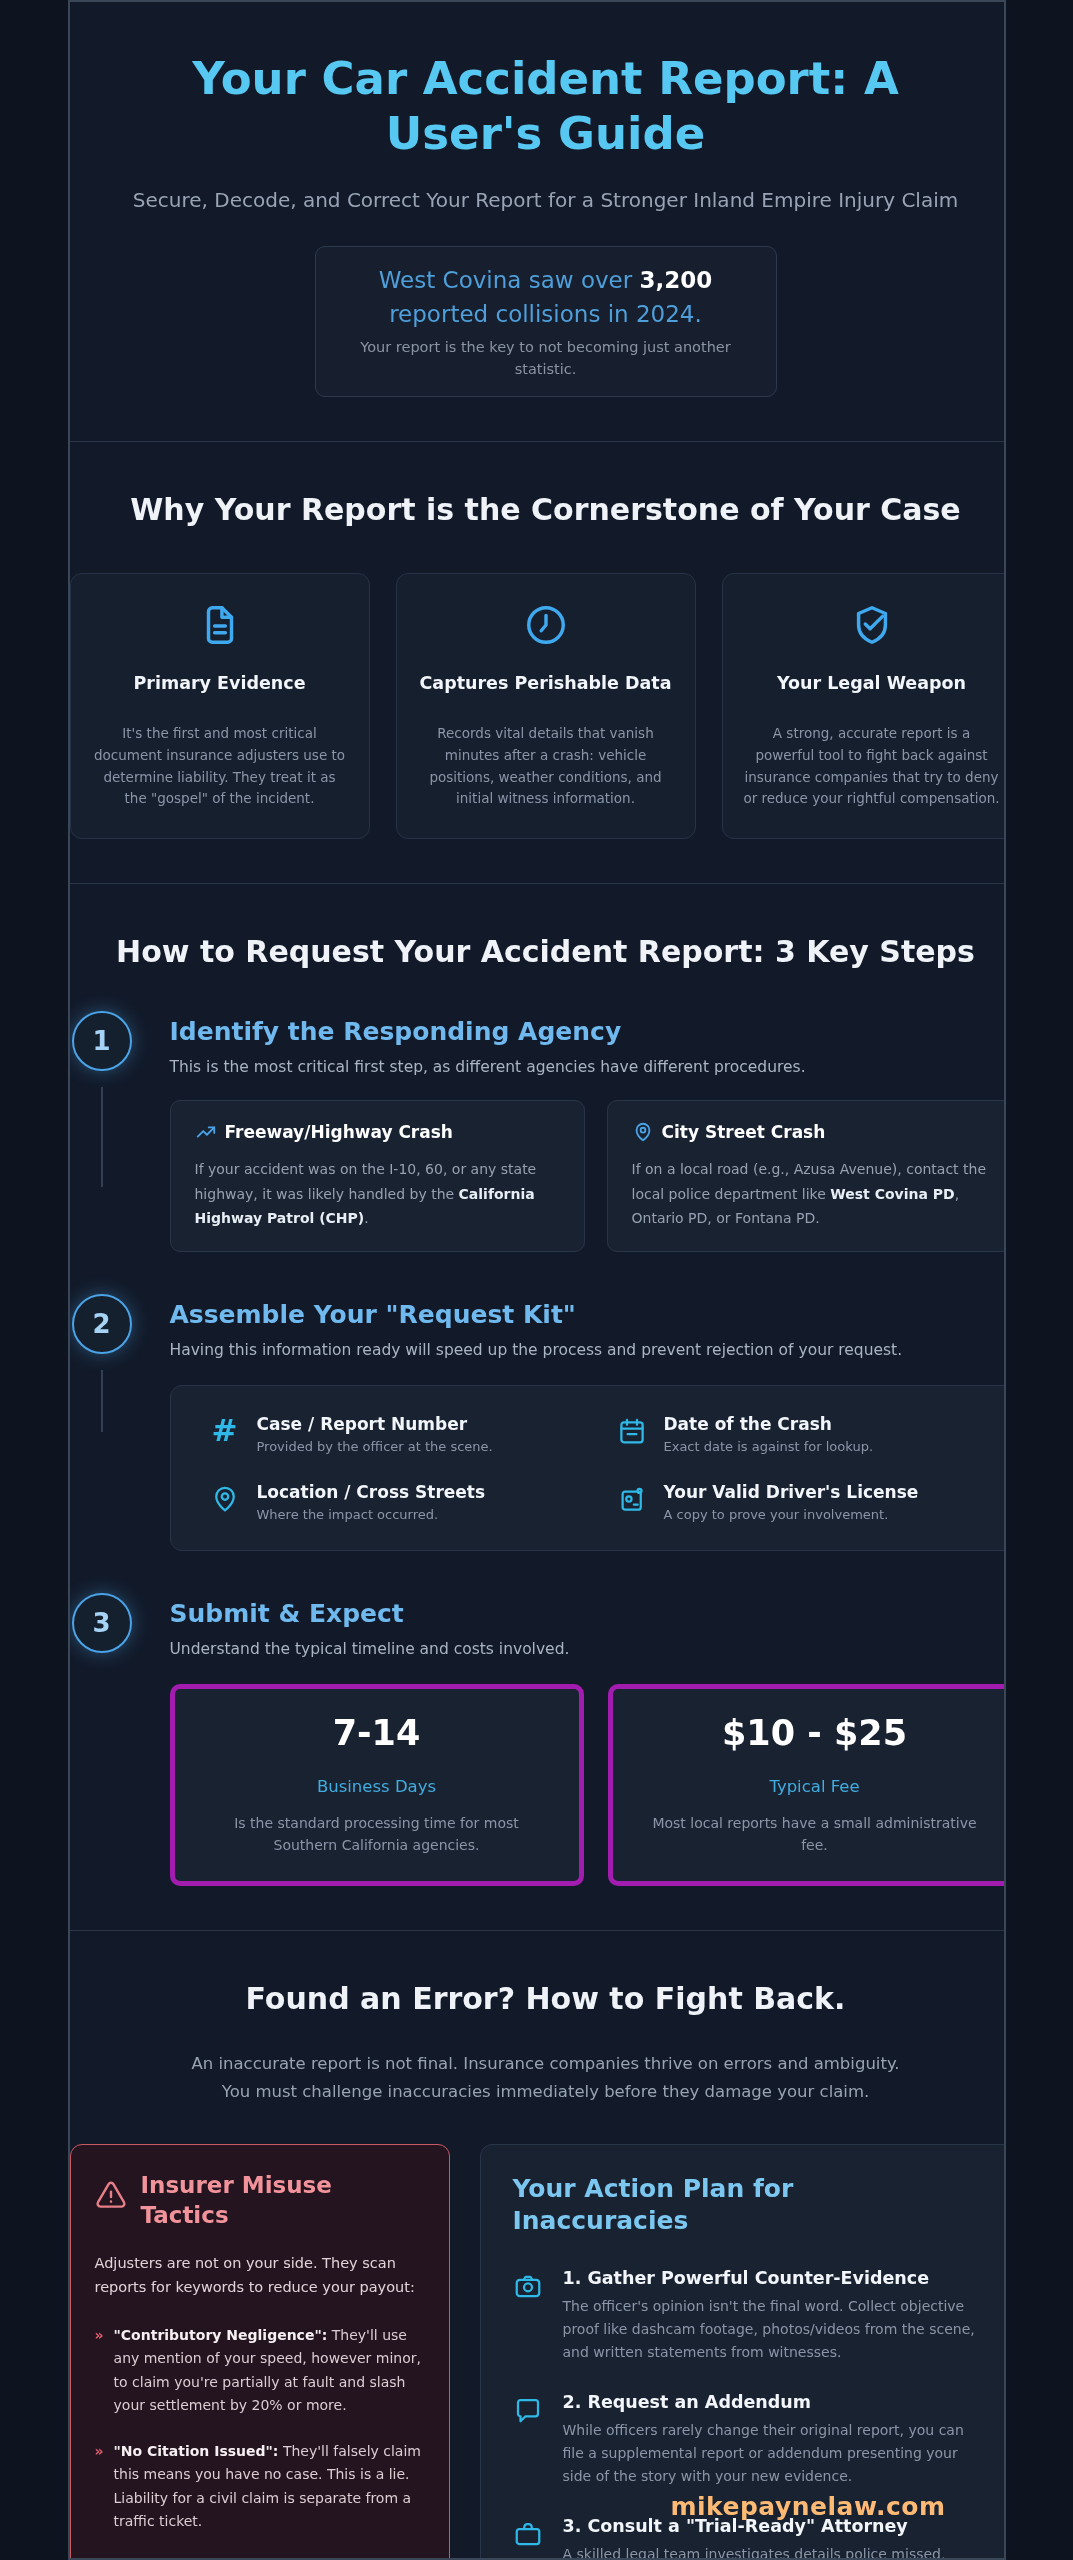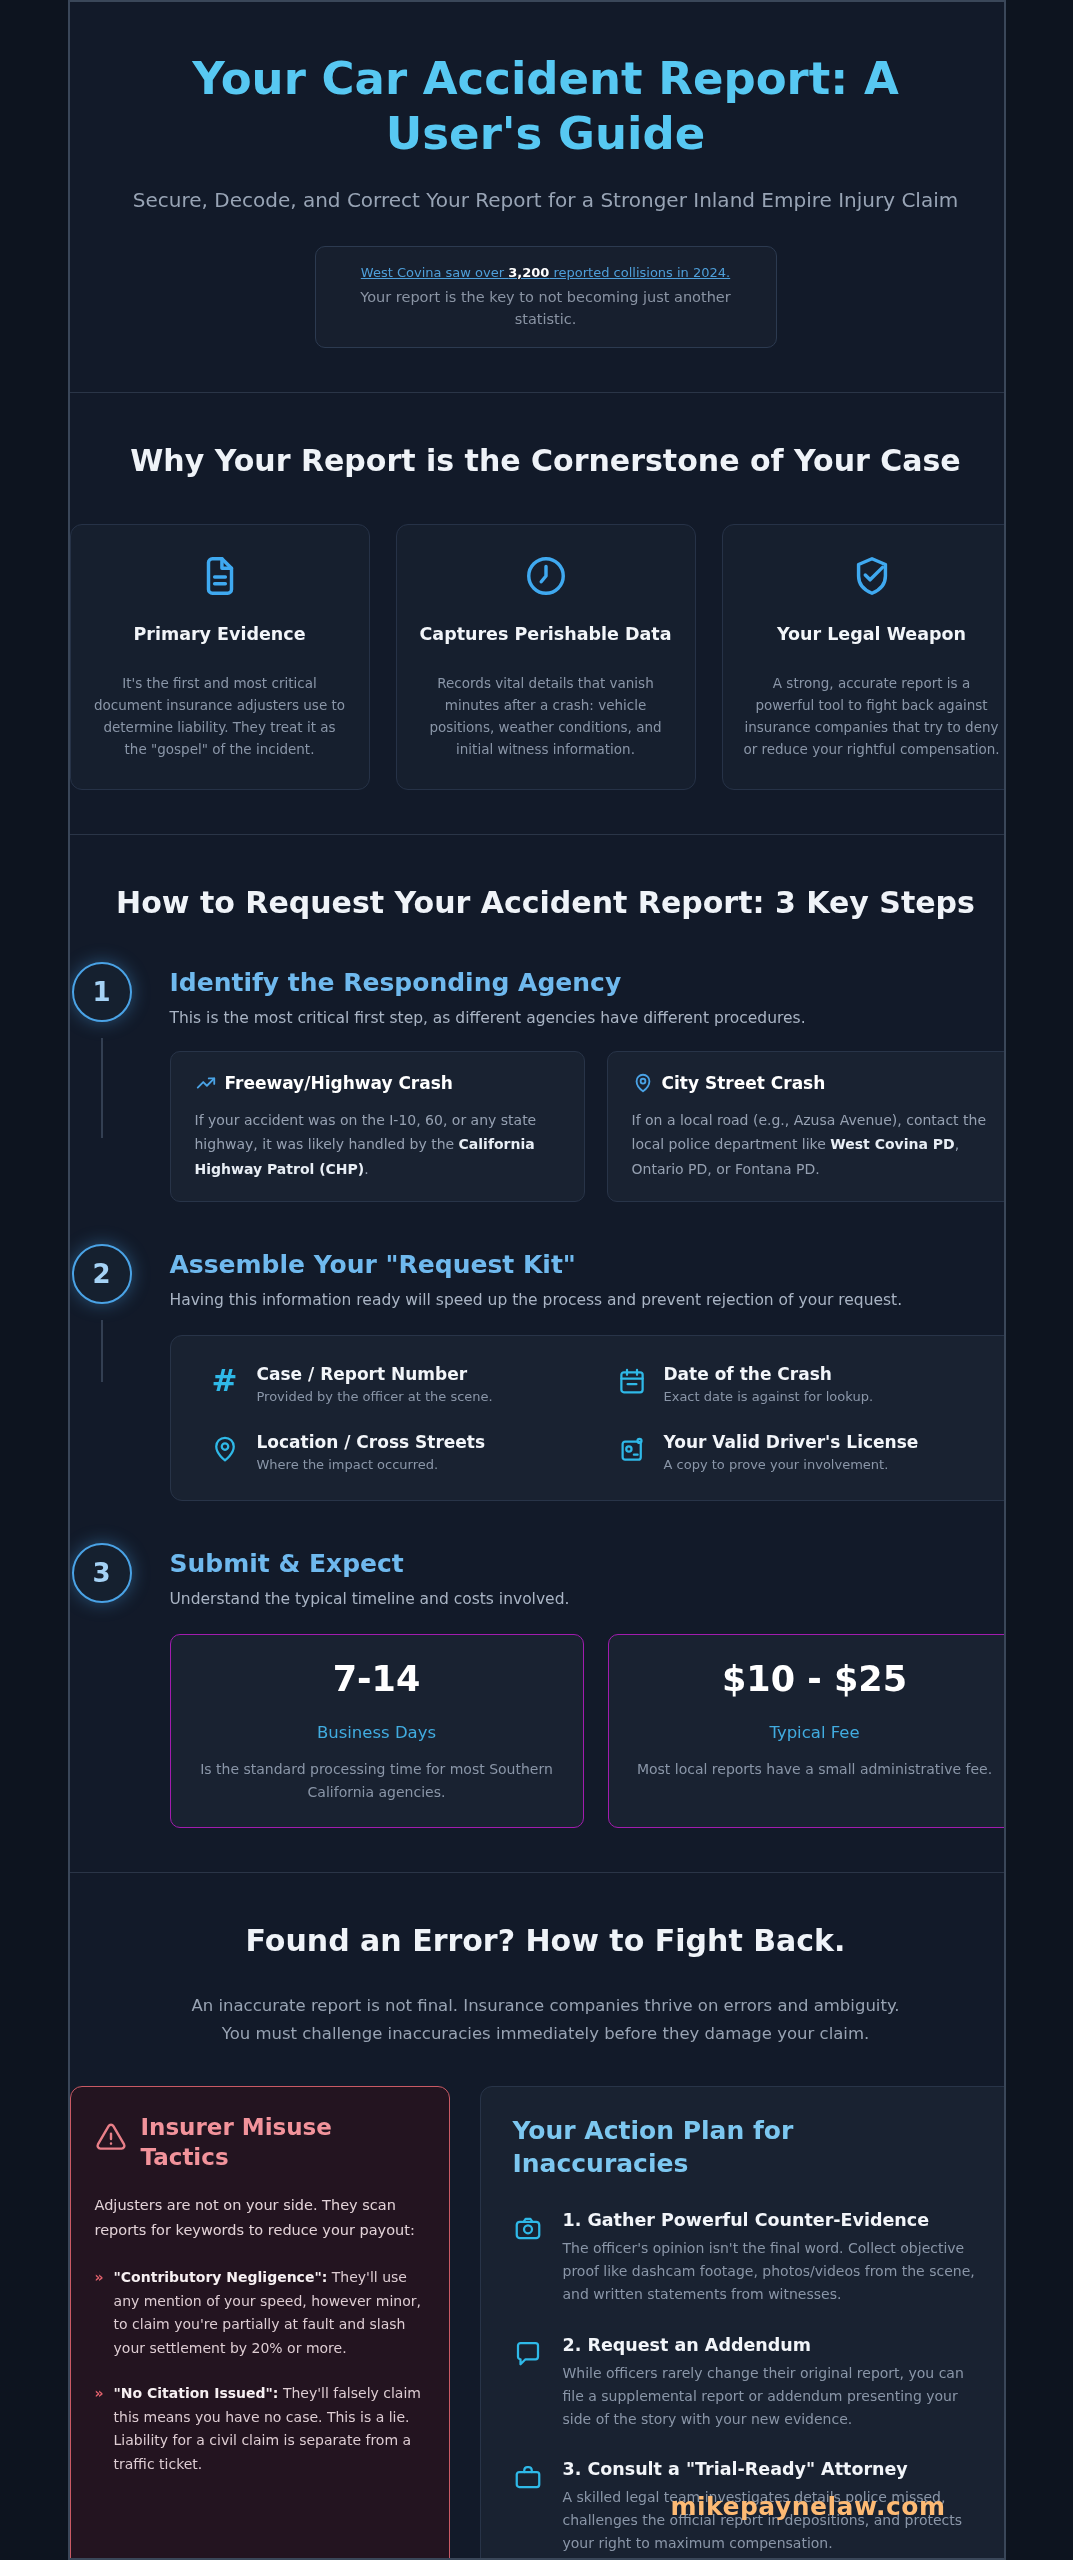--- a/index.html
+++ b/index.html
@@ -8,21 +8,21 @@
           position:relative; overflow:hidden; margin:0 auto; }
   .container { width:952px; margin:0 auto; }
 
   
   .main-title { padding-top:50px; font-size:45px; line-height:1.22; color:#57C8F2;
                 text-align:center; font-weight:bold; }
   .main-title span { display:inline-block; max-width:810px; }
   .subtitle { margin-top:26px; text-align:center; color:#98A4B5; font-size:20px; }
   .stat-box { width:462px; margin:34px auto 0; background:#171F2E; border:1px solid #2C3A50;
               border-radius:10px; padding:16px 24px; text-align:center; }
-  .stat-main { color:#4E9FDA; font-size:13px; line-height:1.5;text-decoration:underline; }
+  .stat-main { color:#4E9FDA; font-size:23px; line-height:1.5; }
   .stat-main b { color:#ffffff; }
   .stat-sub { margin-top:5px; color:#8A94A4; font-size:14.5px; line-height:1.5; }
 
   .divider { border:none; border-top:1px solid #2A3547; margin:44px 0 0; }
 
   .section-heading { margin-top:50px; text-align:center; color:#EFF3F8; font-size:30px; font-weight:bold; }
 
   
   .why-cards { display:flex; gap:26px; margin-top:46px; }
   .why-card { flex:1; background:#161F2E; border:1px solid #263247; border-radius:12px;
@@ -54,21 +54,21 @@
 
   .kit-card { margin-top:26px; background:#192231; border:1px solid #283448; border-radius:12px;
               padding:28px 38px; display:grid; grid-template-columns:1fr 1fr; row-gap:28px; column-gap:40px; }
   .kit-item { display:flex; gap:16px; align-items:flex-start; }
   .kit-icon { color:#2FB9E8; flex:0 0 32px; display:flex; justify-content:center; padding-top:2px; }
   .hash-glyph { font-size:31px; font-weight:bold; line-height:0.95; color:#2FB9E8; }
   .kit-title { color:#F2F5F9; font-size:17px; font-weight:bold; }
   .kit-sub { margin-top:5px; color:#8A96A8; font-size:13px; }
 
   .fee-cards { display:flex; gap:24px; margin-top:26px; }
-  .fee-card { flex:1; background:#192231; border:1px solid #a21caf; border-radius:10px;
+  .fee-card { flex:1; background:#192231; border:5px solid #a21caf; border-radius:10px;
               padding:24px 28px; text-align:center; }
   .fee-value { color:#ffffff; font-size:35px; font-weight:bold; }
   .fee-label { margin-top:24px; color:#41ACE0; font-size:16.5px; }
   .fee-desc { margin-top:16px; color:#8A96A8; font-size:14px; line-height:1.6; }
 
   
   .error-intro { margin-top:34px; text-align:center; color:#98A3B3; font-size:16.5px; line-height:1.7; }
 
   .bottom-cards { display:flex; gap:30px; margin-top:38px; align-items:stretch; }
   .tactics-card { flex:0 0 380px; background:#231420; border:1.5px solid #C95A64; border-radius:12px;

